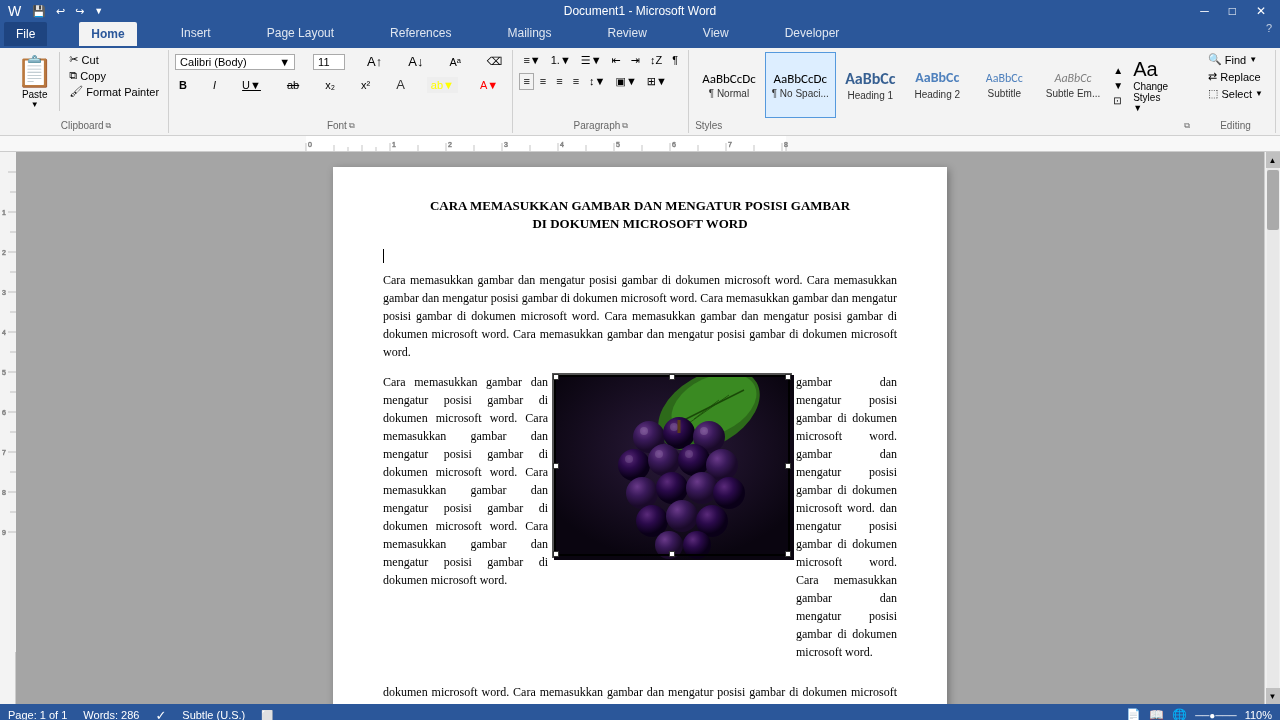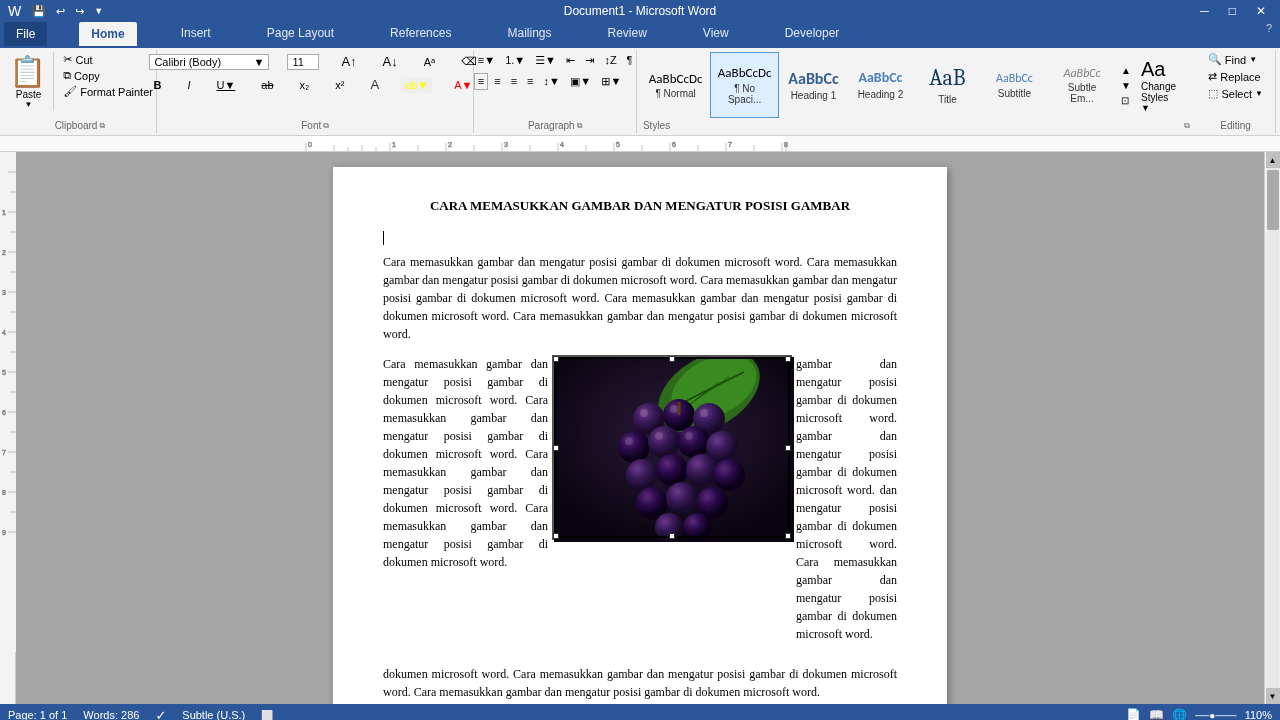--- a/index.html
+++ b/index.html
@@ -407,24 +407,20 @@
           <div class="style-preview" style="font-size:13px;font-family:Calibri,sans-serif;">AaBbCcDc</div>
           <div class="style-label">¶ No Spaci...</div>
         </div>
         <div class="style-btn">
           <div class="style-preview" style="font-size:16px;color:#365f91;font-weight:bold;font-family:Calibri,sans-serif;">AaBbCc</div>
           <div class="style-label">Heading 1</div>
         </div>
         <div class="style-btn">
           <div class="style-preview" style="font-size:14px;color:#4f81bd;font-weight:bold;font-family:Calibri,sans-serif;">AaBbCc</div>
           <div class="style-label">Heading 2</div>
-        </div>
-        <div class="style-btn">
-          <div class="style-preview" style="font-size:22px;font-family:Cambria,serif;color:#17375e;">AaB</div>
-          <div class="style-label">Title</div>
         </div>
         <div class="style-btn">
           <div class="style-preview" style="font-size:12px;color:#4f81bd;font-family:Calibri,sans-serif;">AaBbCc</div>
           <div class="style-label">Subtitle</div>
         </div>
         <div class="style-btn">
           <div class="style-preview" style="font-size:12px;font-style:italic;color:#808080;font-family:Calibri,sans-serif;">AaBbCc</div>
           <div class="style-label">Subtle Em...</div>
         </div>
         <div class="styles-scroll">
@@ -548,20 +544,21 @@
         <text x="2" y="383" font-size="7" fill="#666">9</text>
       </g>
     </svg>
   </div>
 
   <div class="scroll-area">
     <div class="page">
 
       <div class="doc-title">
         <div>CARA MEMASUKKAN GAMBAR DAN MENGATUR POSISI GAMBAR</div>
+        <div>DI DOKUMEN MICROSOFT WORD</div>
       </div>
 
       <div style="height:14px;border-left:1px solid #000;width:2px;margin-bottom:8px;"></div>
 
       <div class="para doc-body">
         <span>Cara memasukkan gambar dan mengatur posisi gambar di dokumen microsoft word. Cara memasukkan gambar dan mengatur posisi gambar di dokumen microsoft word. Cara memasukkan gambar dan mengatur posisi gambar di dokumen microsoft word. Cara memasukkan gambar dan mengatur posisi gambar di dokumen microsoft word. Cara memasukkan gambar dan mengatur posisi gambar di dokumen microsoft word.</span>
       </div>
 
       <div style="margin-bottom:12px;font-family:'Times New Roman',serif;font-size:12px;line-height:1.5;">
 

